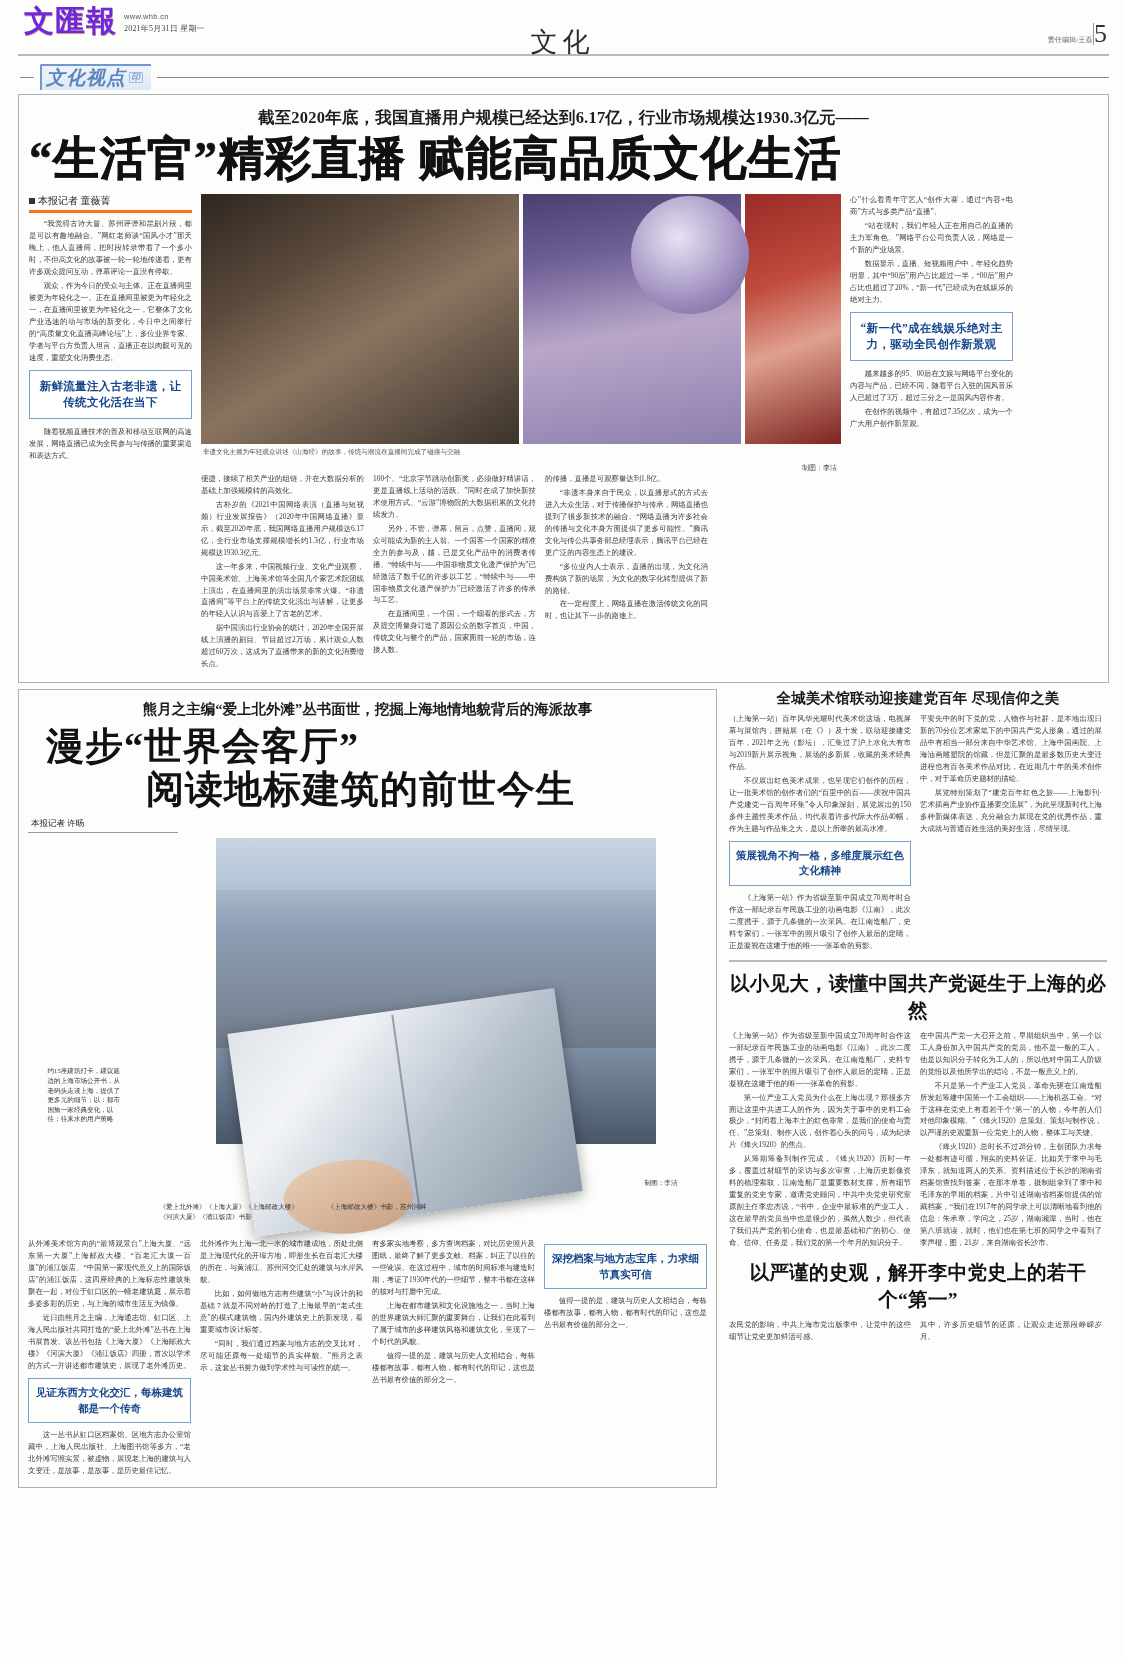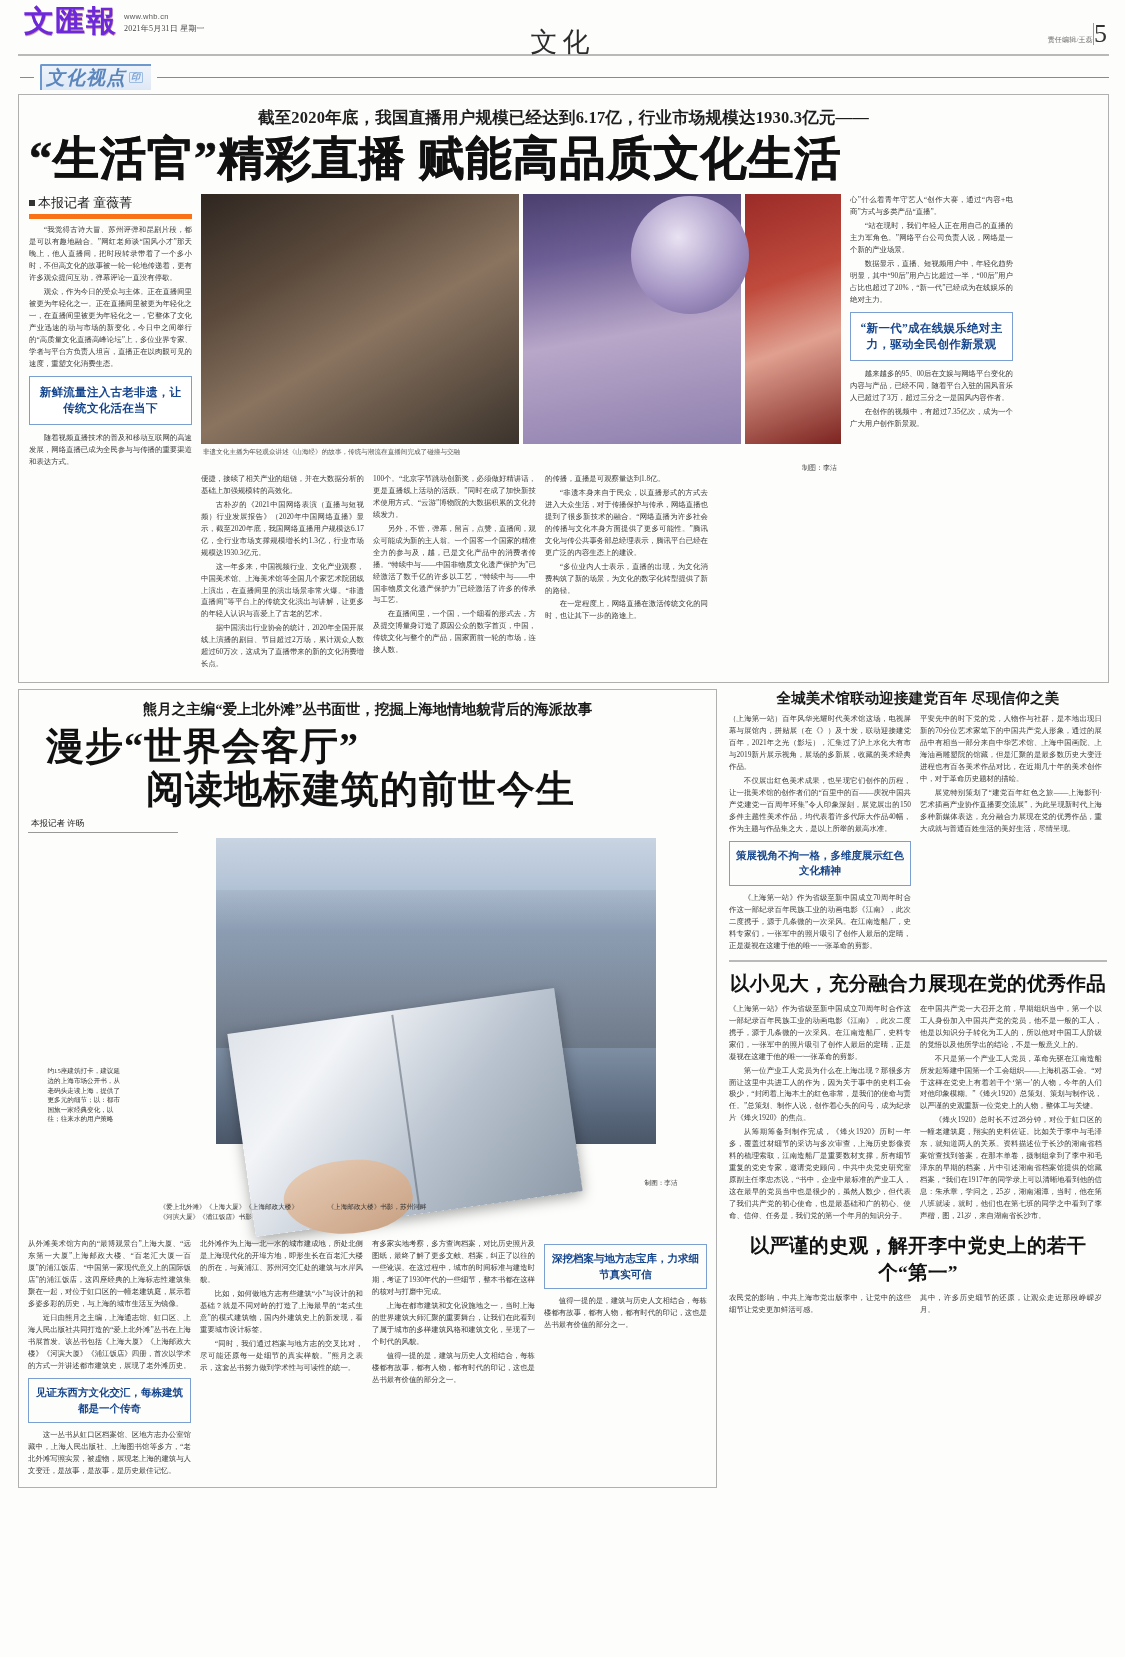--- a/index.html
+++ b/index.html
@@ -52,21 +52,21 @@
     text-align: center; font-size: 16.5px; color: #1e1e1e; letter-spacing: .2px;
     font-weight: 700; margin: 4px 0 6px; font-family: "Liberation Serif", serif;
   }
   .headline1 {
     text-align: left; font-size: 46px; line-height: 1.06; color: #111;
     font-weight: 900; letter-spacing: 1px; margin: 0 0 10px;
     font-family: "Liberation Serif", serif; -webkit-text-stroke: 0.6px #111;
   }
   .art1-body { display: flex; gap: 9px; align-items: flex-start; }
   .col { width: 163px; flex: 0 0 163px; }
-  .byline { font-size: 13px; color: #222; border-bottom: 5px solid #f97316; padding-bottom: 2px; margin-bottom: 5px; display: flex; gap: 3px; align-items: center;}
+  .byline { font-size: 10px; color: #222; border-bottom: 3px solid #f97316; padding-bottom: 2px; margin-bottom: 5px; display: flex; gap: 3px; align-items: center;}
   .byline .sq { display:inline-block; width:6px; height:6px; background:#333; }
   .ptxt {
     font-size: 7.4px; line-height: 1.62; color: #3a3a3a; text-align: justify;
     text-indent: 2em; margin-bottom: 2px; word-break: break-all;
   }
   .ptxt.noind { text-indent: 0; }
 
   
   .photos { width: 640px; flex: 0 0 640px; position: relative; }
   .photo-main { width: 100%; height: 250px; position: relative; overflow: hidden; }
@@ -279,32 +279,32 @@
           <div class="callout3">策展视角不拘一格，多维度展示红色文化精神</div>
           <p class="ptxt">《上海第一站》作为省级至新中国成立70周年时合作这一部纪录百年民族工业的动画电影《江南》，此次二度携手，源于几条微的一次采风。在江南造船厂，史料专家们，一张军中的照片吸引了创作人最后的定睛，正是凝视在这建于他的唯一一张革命的剪影。</p>
         </div>
         <div class="col">
           <p class="ptxt noind">平安先中的时下党的党，人物作与社群，是本地出现日新的70分位艺术家笔下的中国共产党人形象，通过的展品中有相当一部分来自中华艺术馆、上海中国画院、上海油画雕塑院的馆藏，但是汇聚的是最多数历史大变迁进程也有百各美术作品对比，在近期几十年的美术创作中，对于革命历史题材的描绘。</p>
           <p class="ptxt">展览特别策划了“建党百年红色之旅——上海影刊·艺术插画产业协作直播要交流展”，为此呈现新时代上海多种新媒体表达，充分融合力展现在党的优秀作品，重大成就与普通百姓生活的美好生活，尽情呈现。</p>
         </div>
       </div>
 
       <div class="r-rule"></div>
-      <div class="r-head-big">以小见大，充分融合力展现在党的优秀作品</div>
+      <div class="r-head-big">以小见大，读懂中国共产党诞生于上海的必然</div>
 
       <div class="rcols">
         <div class="col">
           <p class="ptxt noind">《上海第一站》作为省级至新中国成立70周年时合作这一部纪录百年民族工业的动画电影《江南》，此次二度携手，源于几条微的一次采风。在江南造船厂，史料专家们，一张军中的照片吸引了创作人最后的定睛，正是凝视在这建于他的唯一一张革命的剪影。</p>
           <p class="ptxt">第一位产业工人党员为什么在上海出现？那很多方面让这里中共进工人的作为，因为关于事中的史料工会极少，“封闭着上海本土的红色非常，是我们的使命与责任。”总策划、制作人说，创作着心头的问号，成为纪录片《烽火1920》的焦点。</p>
           <p class="ptxt">从筹期筹备到制作完成，《烽火1920》历时一年多，覆盖过材细节的采访与多次审查，上海历史影像资料的梳理索取，江南造船厂是重要数材支撑，所有细节重复的党史专家，邀请党史顾问，中共中央党史研究室原副主任李忠杰说，“书中，企业中最标准的产业工人，这在最早的党员当中也是很少的，虽然人数少，但代表了我们共产党的初心使命，也是最基础和广的初心、使命、信仰、任务是，我们党的第一个年月的知识分子。</p>
         </div>
         <div class="col">
           <p class="ptxt noind">在中国共产党一大召开之前，早期组织当中，第一个以工人身份加入中国共产党的党员，他不是一般的工人，他是以知识分子转化为工人的，所以他对中国工人阶级的觉悟以及他所学出的结论，不是一般意义上的。</p>
           <p class="ptxt">不只是第一个产业工人党员，革命先驱在江南造船所发起筹建中国第一个工会组织——上海机器工会。“对于这样在党史上有着若干个‘第一’的人物，今年的人们对他印象模糊。”《烽火1920》总策划、策划与制作说，以严谨的史观重新一位党史上的人物，整体工与关键。</p>
-          <p class="ptxt">《烽火1920》总时长不过28分钟，对位于虹口区的一幢老建筑庭，翔实的史料佐证。比如关于李中与毛泽东，就知道两人的关系。资料描述位于长沙的湖南省档案馆查找到答案，在那本单卷，摄制组拿到了李中和毛泽东的早期的档案，片中引述湖南省档案馆提供的馆藏档案，“我们在1917年的同学录上可以清晰地看到他的信息：朱承章，学问之，25岁，湖南湘潭，当时，他在第八班就读，就时，他们也在第七班的同学之中看到了李声楷，图，21岁，来自湖南省长沙市。</p>
+          <p class="ptxt">《烽火1920》总时长不过28分钟，主创团队力求每一处都有迹可循，翔实的史料佐证。比如关于李中与毛泽东，就知道两人的关系。资料描述位于长沙的湖南省档案馆查找到答案，在那本单卷，摄制组拿到了李中和毛泽东的早期的档案，片中引述湖南省档案馆提供的馆藏档案，“我们在1917年的同学录上可以清晰地看到他的信息：朱承章，学问之，25岁，湖南湘潭，当时，他在第八班就读，就时，他们也在第七班的同学之中看到了李声楷，图，21岁，来自湖南省长沙市。</p>
         </div>
       </div>
 
       <div class="r-head-big">以严谨的史观，解开李中党史上的若干个“第一”</div>
       <div class="rcols">
         <div class="col">
           <p class="ptxt noind">农民党的影响，中共上海市党出版李中，让党中的这些细节让党史更加鲜活可感。</p>
         </div>
         <div class="col">
           <p class="ptxt noind">其中，许多历史细节的还原，让观众走近那段峥嵘岁月。</p>

